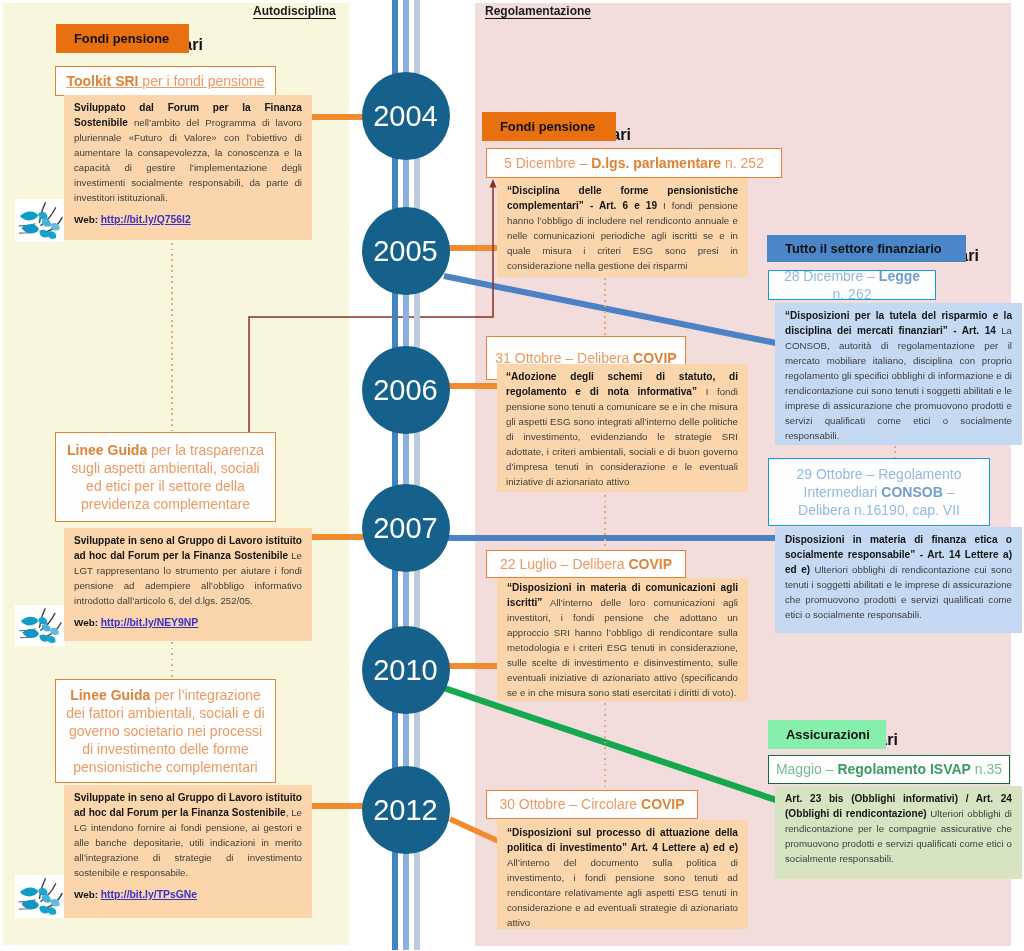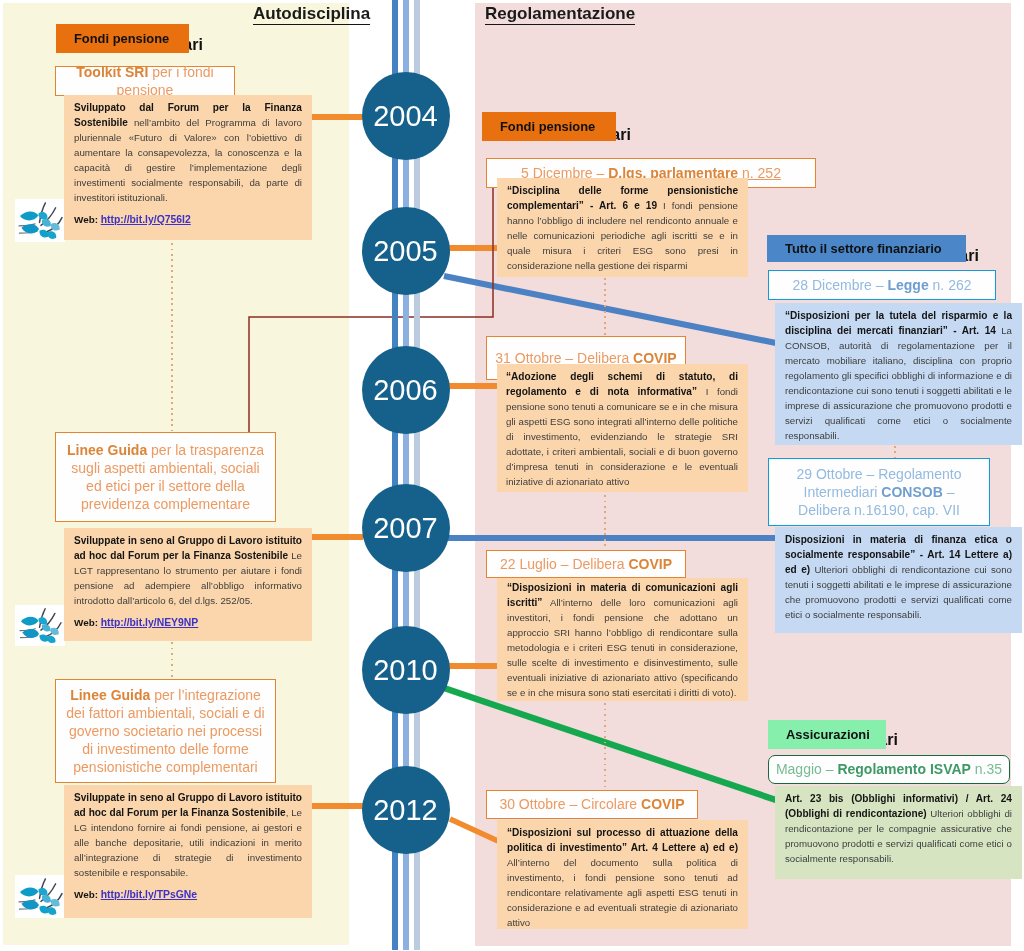--- a/index.html
+++ b/index.html
@@ -14,21 +14,21 @@
   .spine{position:absolute;top:0px;height:950px;}
   .spine1{left:391.5px;width:6.5px;background:#4383C2;}
   .spine2{left:402.5px;width:6.5px;background:#8CB0E0;}
   .spine3{left:413.5px;width:6.5px;background:#BBCCE0;}
 
   .year{position:absolute;border-radius:50%;background:#15618C;color:#fff;
         display:flex;align-items:center;justify-content:center;
         width:88px;height:88px;font-size:29px;font-weight:400;
         letter-spacing:0px;}
 
-  .sect-title{position:absolute;font-size:17px;font-weight:bold;color:#1A1A1A;
+  .sect-title{position:absolute;font-size:12px;font-weight:bold;color:#1A1A1A;
               border-bottom:1.3px solid #151515;letter-spacing:0px;line-height:1.1;}
 
   .dest{position:absolute;font-size:16px;font-weight:bold;color:#111;text-align:center;white-space:nowrap;margin-top:26px;}
 
   .badge{position:absolute;display:flex;align-items:center;
          font-size:12.9px;font-weight:bold;color:#111;
          padding-left:18px;box-sizing:border-box;letter-spacing:0px;
          white-space:nowrap;}
   .badge-orange{background:#E8700E;}
   .badge-blue{background:#4A86C8;}
@@ -146,59 +146,59 @@
         <path d="M4.5 17.5 C10 11.5 19.5 11 23.5 17 C19 23.5 9 23.5 4.5 17.5 Z" fill="#0E9BC6"></path>
         <path d="M6 29.5 C11.5 24 21.5 24.5 24 31 C19 37.5 10 36.5 6 29.5 Z" fill="#0F96C7"></path>
         <path d="M23.5 14.5 C28 11.5 33.5 14 32.5 20 C27 22.5 23 19.5 23.5 14.5 Z" fill="#1BA5D1"></path>
         <path d="M27 21.5 C31.5 19 37 21.5 36 27.5 C30.5 30 26.5 26.5 27 21.5 Z" fill="#46B3D6"></path>
         <path d="M36 25.5 C40.5 23 46 25.5 45 31.5 C39.5 34 35.5 30.5 36 25.5 Z" fill="#63BCDA"></path>
         <path d="M24.5 32.5 C29 30 34.5 32.5 33.5 38.5 C28 41 24 37.5 24.5 32.5 Z" fill="#12A0CD"></path>
         <path d="M32.5 34 C37 31.5 42.5 34 41.5 40 C36 42.5 32 39 32.5 34 Z" fill="#17A3CE"></path>
       </svg></div>
 <div class="dest" style="left:111px;top:10px;width:101px;">Destinatari</div>
 <div class="badge badge-orange" style="left:56px;top:24px;width:133px;height:29px;">Fondi pensione</div>
-<div class="hdr hdr-orange" style="left:55px;top:66px;width:180px;height:30px;">
+<div class="hdr hdr-orange" style="left:55px;top:66px;width:221px;height:30px;text-decoration:underline;">
       <span><b>Toolkit SRI</b><span> per i fondi pensione</span></span>
     </div>
 <div class="body body-peach" style="left:64px;top:95px;width:248px;height:145px;"><b>Sviluppato dal Forum per la Finanza Sostenibile</b><span> nell’ambito del Programma di lavoro pluriennale «Futuro di Valore» con l’obiettivo di aumentare la consapevolezza, la conoscenza e la capacità di gestire l’implementazione degli investimenti socialmente responsabili, da parte di investitori istituzionali.</span><span class="web"><b>Web:</b> <a href="#">http://bit.ly/Q756I2</a></span></div>
 <div class="hdr hdr-orange" style="left:55px;top:432px;width:221px;height:90px;">
       <span><b>Linee Guida</b><span> per la trasparenza sugli aspetti ambientali, sociali ed etici per il settore della previdenza complementare</span></span>
     </div>
 <div class="body body-peach" style="left:64px;top:528px;width:248px;height:113px;"><b>Sviluppate in seno al Gruppo di Lavoro istituito ad hoc dal Forum per la Finanza Sostenibile</b><span> Le LGT rappresentano lo strumento per aiutare i fondi pensione ad adempiere all’obbligo informativo introdotto dall’articolo 6, del d.lgs. 252/05.</span><span class="web"><b>Web:</b> <a href="#">http://bit.ly/NEY9NP</a></span></div>
 <div class="hdr hdr-orange" style="left:55px;top:679px;width:221px;height:104px;">
       <span><b>Linee Guida</b><span> per l’integrazione dei fattori ambientali, sociali e di governo societario nei processi di investimento delle forme pensionistiche complementari</span></span>
     </div>
 <div class="body body-peach" style="left:64px;top:785px;width:248px;height:133px;"><b>Sviluppate in seno al Gruppo di Lavoro istituito ad hoc dal Forum per la Finanza Sostenibile</b><span>, Le LG intendono fornire ai fondi pensione, ai gestori e alle banche depositarie, utili indicazioni in merito all’integrazione di strategie di investimento sostenibile e responsabile.</span><span class="web"><b>Web:</b> <a href="#">http://bit.ly/TPsGNe</a></span></div>
 <div class="dest" style="left:539px;top:100px;width:101px;">Destinatari</div>
 <div class="badge badge-orange" style="left:482px;top:112px;width:134px;height:29px;">Fondi pensione</div>
-<div class="hdr hdr-orange" style="left:486px;top:158px;width:330px;height:30px;text-decoration:underline;">
+<div class="hdr hdr-orange" style="left:486px;top:148px;width:296px;height:30px;">
       <span><span>5 Dicembre – </span><b>D.lgs. parlamentare</b><span> n. 252</span></span>
     </div>
 <div class="body body-peach" style="left:497px;top:178px;width:251px;height:99px;"><b>“Disciplina delle forme pensionistiche complementari”  - Art. 6 e 19</b><span> I fondi pensione hanno l’obbligo di includere nel rendiconto annuale e nelle comunicazioni periodiche agli iscritti se e in quale misura i criteri ESG sono presi in considerazione nella gestione dei risparmi</span></div>
 <div class="hdr hdr-orange" style="left:486px;top:336px;width:200px;height:44px;">
       <span><span>31 Ottobre – Delibera </span><b>COVIP</b></span>
     </div>
 <div class="body body-peach pad9" style="left:497px;top:364px;width:251px;height:128px;"><b>“Adozione degli schemi di statuto, di regolamento e di nota informativa”</b><span> I fondi pensione sono tenuti a comunicare se e in che misura gli aspetti ESG sono integrati all’interno delle politiche di investimento, evidenziando le strategie SRI adottate, i criteri ambientali, sociali e di buon governo d’impresa tenuti in considerazione e le eventuali iniziative di azionariato attivo</span></div>
 <div class="hdr hdr-orange" style="left:486px;top:550px;width:200px;height:28px;">
       <span><span>22 Luglio – Delibera </span><b>COVIP</b></span>
     </div>
 <div class="body body-peach pt2" style="left:497px;top:578px;width:251px;height:123px;"><b>“Disposizioni in materia di comunicazioni agli iscritti”</b><span> All’interno delle loro comunicazioni agli investitori, i fondi pensione che adottano un approccio SRI hanno l’obbligo di rendicontare sulla metodologia e i criteri ESG tenuti in considerazione, sulle scelte di investimento e disinvestimento, sulle eventuali iniziative di azionariato attivo (specificando se e in che misura sono stati esercitati i diritti di voto).</span></div>
 <div class="hdr hdr-orange" style="left:486px;top:790px;width:212px;height:29px;">
       <span><span>30 Ottobre – Circolare </span><b>COVIP</b></span>
     </div>
 <div class="body body-peach" style="left:497px;top:820px;width:251px;height:109px;"><b>“Disposizioni sul processo di attuazione della politica di investimento” Art. 4 Lettere a) ed e)</b><span> All’interno del documento sulla politica di investimento, i fondi pensione sono tenuti ad rendicontare relativamente agli aspetti ESG tenuti in considerazione e ad eventuali strategie di azionariato attivo</span></div>
 <div class="dest" style="left:887px;top:221px;width:101px;">Destinatari</div>
 <div class="badge badge-blue" style="left:767px;top:235px;width:199px;height:27px;">Tutto il settore finanziario</div>
-<div class="hdr hdr-blue" style="left:768px;top:270px;width:228px;height:30px;align-items:center;">
+<div class="hdr hdr-blue" style="left:768px;top:270px;width:168px;height:30px;align-items:center;">
       <span><span>28 Dicembre –  </span><b>Legge</b><span> n. 262</span></span>
     </div>
 <div class="body body-blue" style="left:775px;top:303px;width:247px;height:142px;"><b>“Disposizioni per la tutela del risparmio e la disciplina dei mercati finanziari”  - Art. 14</b><span> La CONSOB, autorità di regolamentazione per il mercato mobiliare italiano, disciplina con proprio regolamento gli specifici obblighi di informazione e di rendicontazione cui sono tenuti i soggetti abilitati e le imprese di assicurazione che promuovono prodotti e servizi qualificati come etici o socialmente responsabili.</span></div>
 <div class="hdr hdr-blue" style="left:768px;top:458px;width:222px;height:68px;">
       <span><span>29 Ottobre –  Regolamento Intermediari </span><b>CONSOB</b><span> – Delibera n.16190, cap. VII</span></span>
     </div>
 <div class="body body-blue" style="left:775px;top:527px;width:247px;height:106px;"><b>Disposizioni in materia di finanza etica o socialmente responsabile”  - Art. 14 Lettere a) ed e)</b><span> Ulteriori obblighi di rendicontazione cui sono tenuti i soggetti abilitati e le imprese di assicurazione che promuovono prodotti e servizi qualificati come etici o socialmente responsabili.</span></div>
 <div class="dest" style="left:806px;top:705px;width:101px;">Destinatari</div>
 <div class="badge badge-green" style="left:768px;top:720px;width:118px;height:29px;">Assicurazioni</div>
-<div class="hdr hdr-green tight" style="left:768px;top:755px;width:242px;height:29px;border-radius:7px;">
+<div class="hdr hdr-green tight" style="left:768px;top:755px;width:242px;height:29px;">
       <span><span>Maggio – </span><b>Regolamento ISVAP</b><span> n.35</span></span>
     </div>
 <div class="body body-green" style="left:775px;top:786px;width:247px;height:93px;"><b>Art. 23 bis (Obblighi informativi) / Art. 24 (Obblighi di rendicontazione)</b><span> Ulteriori obblighi di rendicontazione per le compagnie assicurative che promuovono prodotti e servizi qualificati come etici o socialmente responsabili.</span></div>
   </div>
 
 </body></html>

